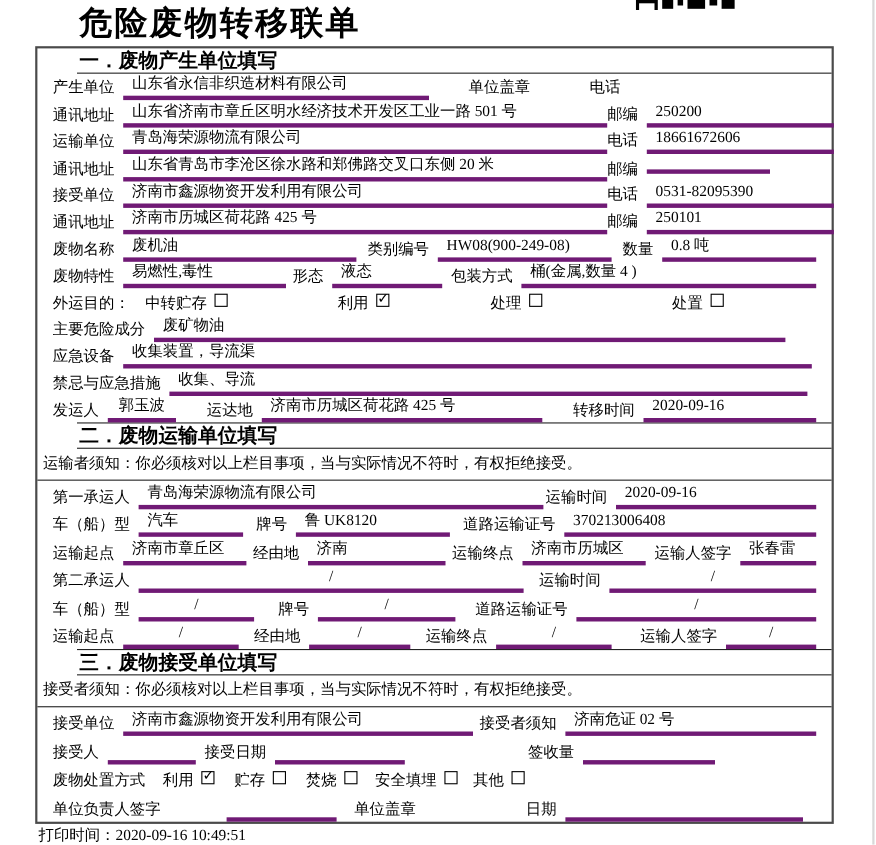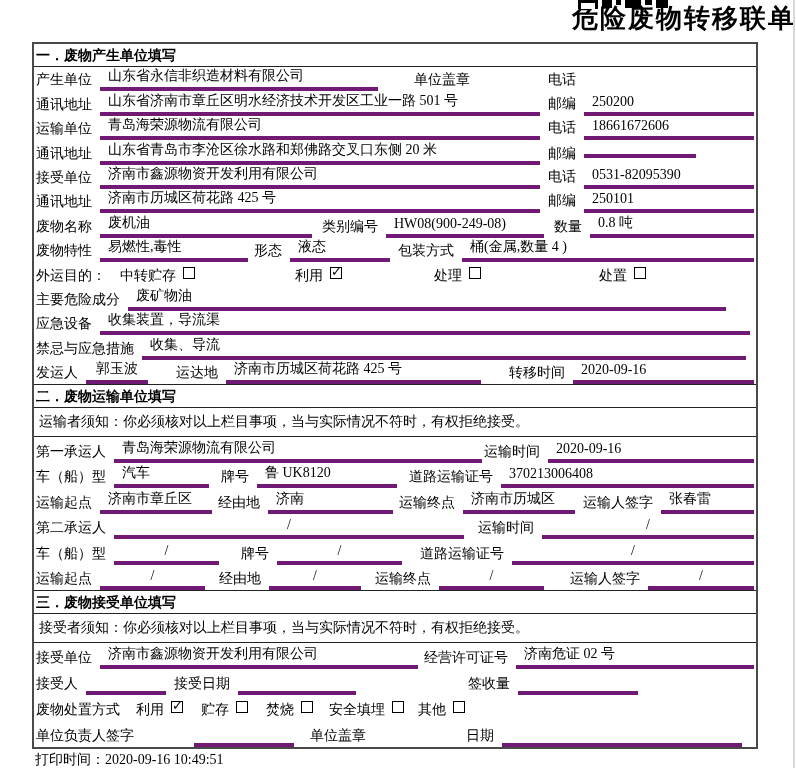--- a/index.html
+++ b/index.html
@@ -5,36 +5,36 @@
   html,body{margin:0;padding:0}
   body{
     width:796px;height:768px;background:#ffffff;color:#000;
     font-family:"Liberation Serif","DejaVu Serif",serif;
     font-size:14px;position:relative;overflow:hidden;
   }
   
   .head{position:relative;height:42px}
   .serial{position:absolute;left:35px;top:10px;white-space:nowrap}
   .doc-title{
-    position:absolute;left:0;right:0;top:1px;text-align:right;
+    position:absolute;left:0;right:0;top:1px;text-align:left;
     padding-left:72px;font-family:"Liberation Sans","DejaVu Sans",sans-serif;
-    font-weight:bold;font-size:26px;letter-spacing:2px;
+    font-weight:bold;font-size:30px;letter-spacing:2px;
   }
   .qr{position:absolute;left:578px;top:0;height:9px;display:flex;gap:4px;overflow:hidden;align-items:flex-start}
   .qb{background:#000;height:8px;flex-shrink:0}
   .qb.hollow{background:#fff;border:3px solid #000;box-sizing:border-box;height:14px}
   
   .sheet{position:absolute;left:32px;top:42px;width:722px;border:2px solid #4a4a4a;background:#fff;box-sizing:content-box}
   .sec-title{
-    height:22px;line-height:22px;padding-left:2px;font-size:14px;font-weight:bold;
-    font-family:"Liberation Sans","DejaVu Sans",sans-serif;border-bottom:1px solid #222;
+    height:22px;line-height:22px;padding-left:2px;font-size:18px;font-weight:bold;
+    font-family:"Liberation Sans","DejaVu Sans",sans-serif;border-bottom:1px solid #222;margin-left:36px;
   }
   .sec-title.bt{border-top:1px solid #222}
   .notice{height:28px;line-height:28px;padding-left:5px;border-bottom:1px solid #222;white-space:nowrap}
-  .row{display:flex;align-items:flex-end;padding:0 2px;box-sizing:border-box}
+  .row{display:flex;align-items:flex-end;padding:0 14px;box-sizing:border-box}
   .s1 .row{height:24.4px}
   .s2 .row{height:25.5px}
   .s3 .row{height:26px}
   .l{white-space:nowrap;padding-bottom:2px;flex-shrink:0}
   .v{
     border-bottom:4px solid #701a75;white-space:nowrap;overflow:hidden;
     padding:0 2px 2px 8px;margin-left:8px;box-sizing:border-box;flex-shrink:0;
   }
   .v.fx{flex:1 1 auto}
   .v.ctr{text-align:center;padding-left:2px}
@@ -244,21 +244,21 @@
     </div>
   </div>
 
   <div class="s3">
     <div class="sec-title bt">三．废物接受单位填写</div>
     <div class="notice">接受者须知：你必须核对以上栏目事项，当与实际情况不符时，有权拒绝接受。</div>
 
     <div class="row">
       <span class="l">接受单位</span>
       <span class="v" style="width:318px">济南市鑫源物资开发利用有限公司</span>
-      <span class="l" style="margin-left:6px">经营许可证号</span>
+      <span class="l" style="margin-left:6px">接受者须知</span>
       <span class="v fx">济南危证 02 号</span>
     </div>
 
     <div class="row">
       <span class="l">接受人</span>
       <span class="v" style="width:80px"></span>
       <span class="l" style="margin-left:8px">接受日期</span>
       <span class="v" style="width:118px"></span>
       <span class="l" style="margin-left:112px">签收量</span>
       <span class="v" style="width:120px"></span>

